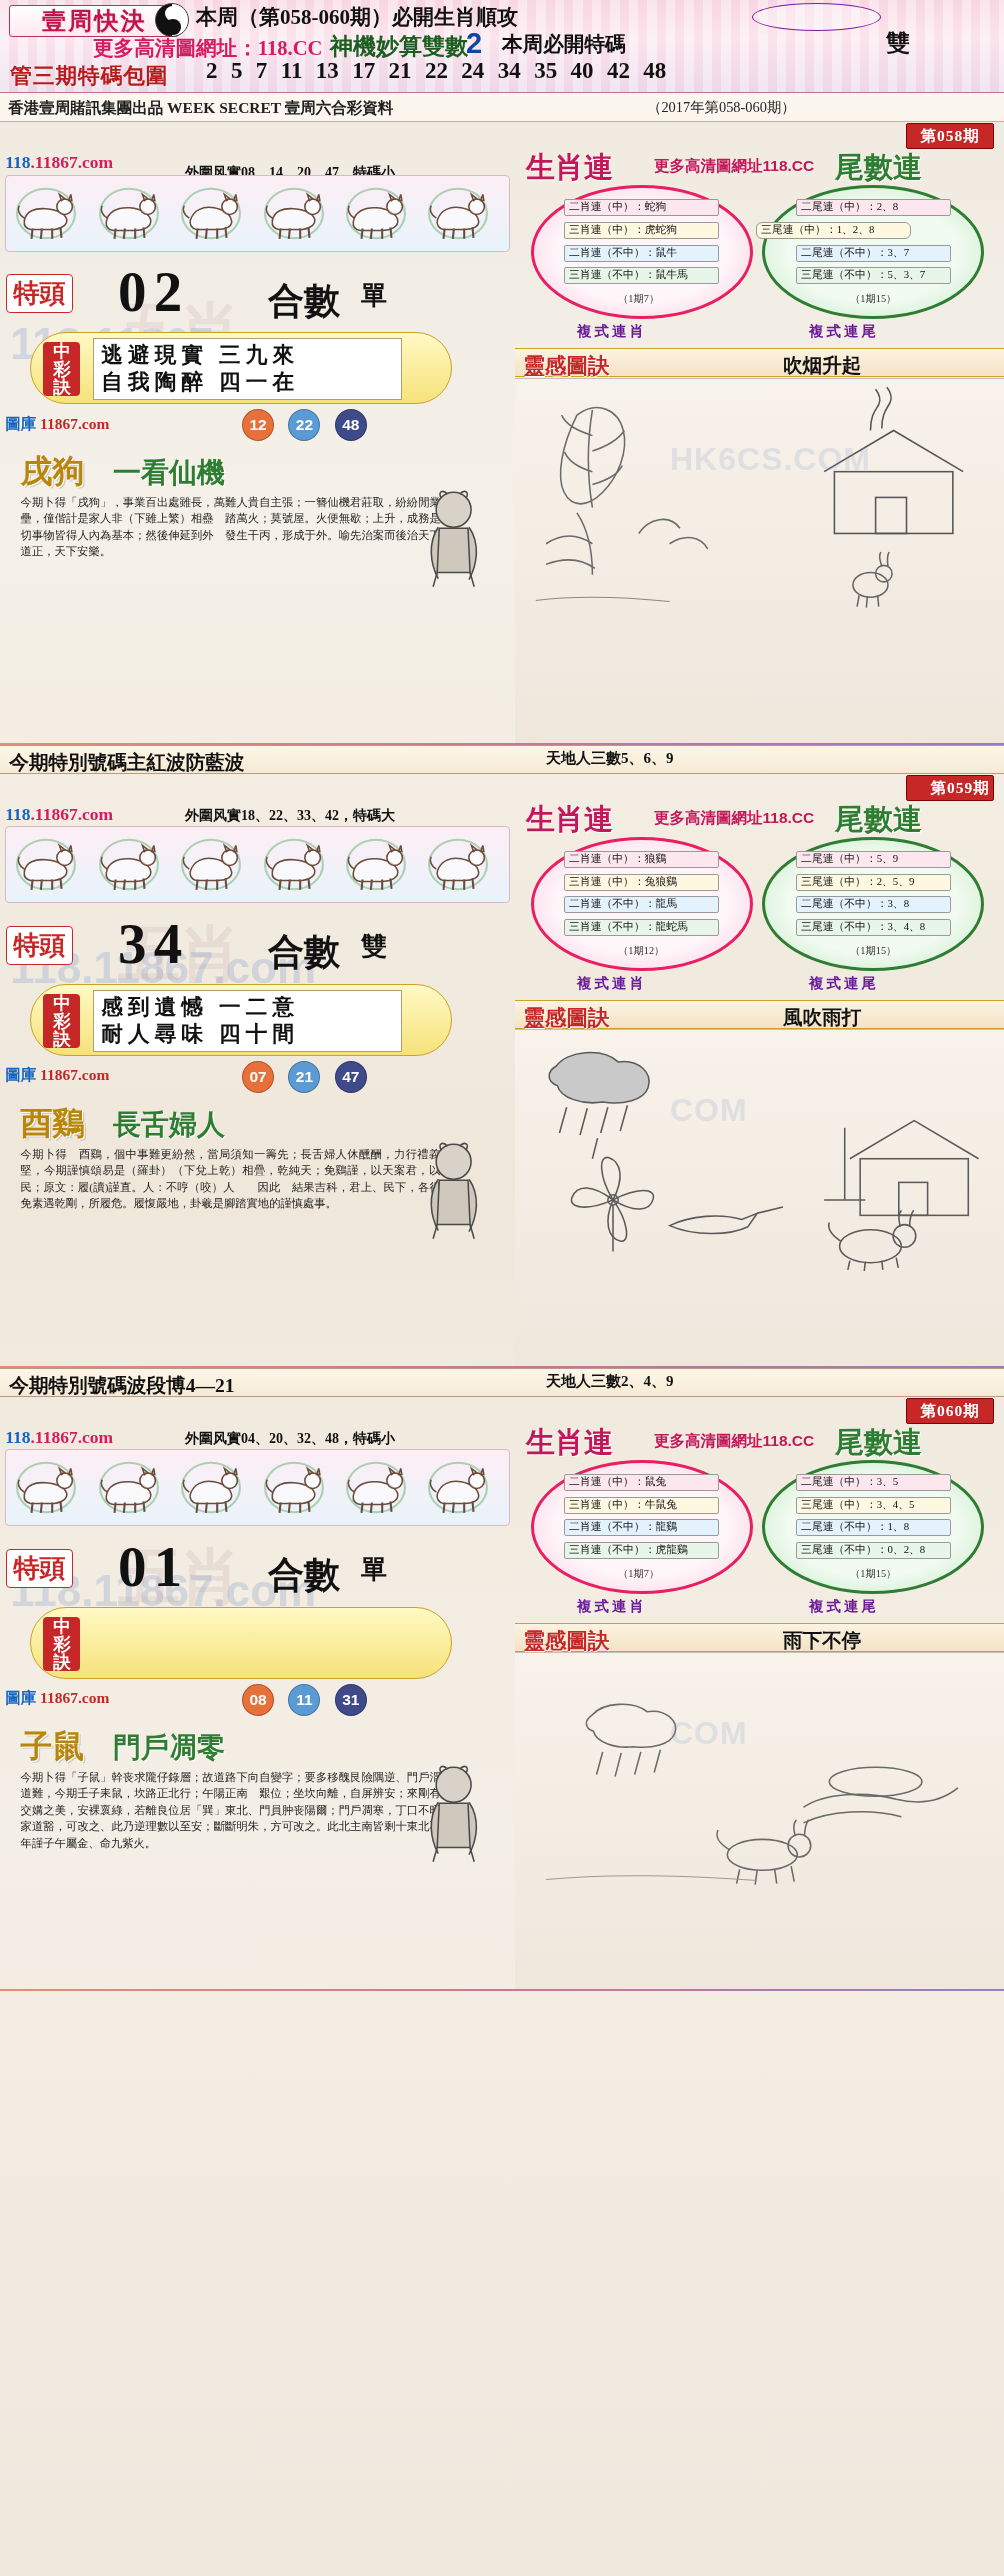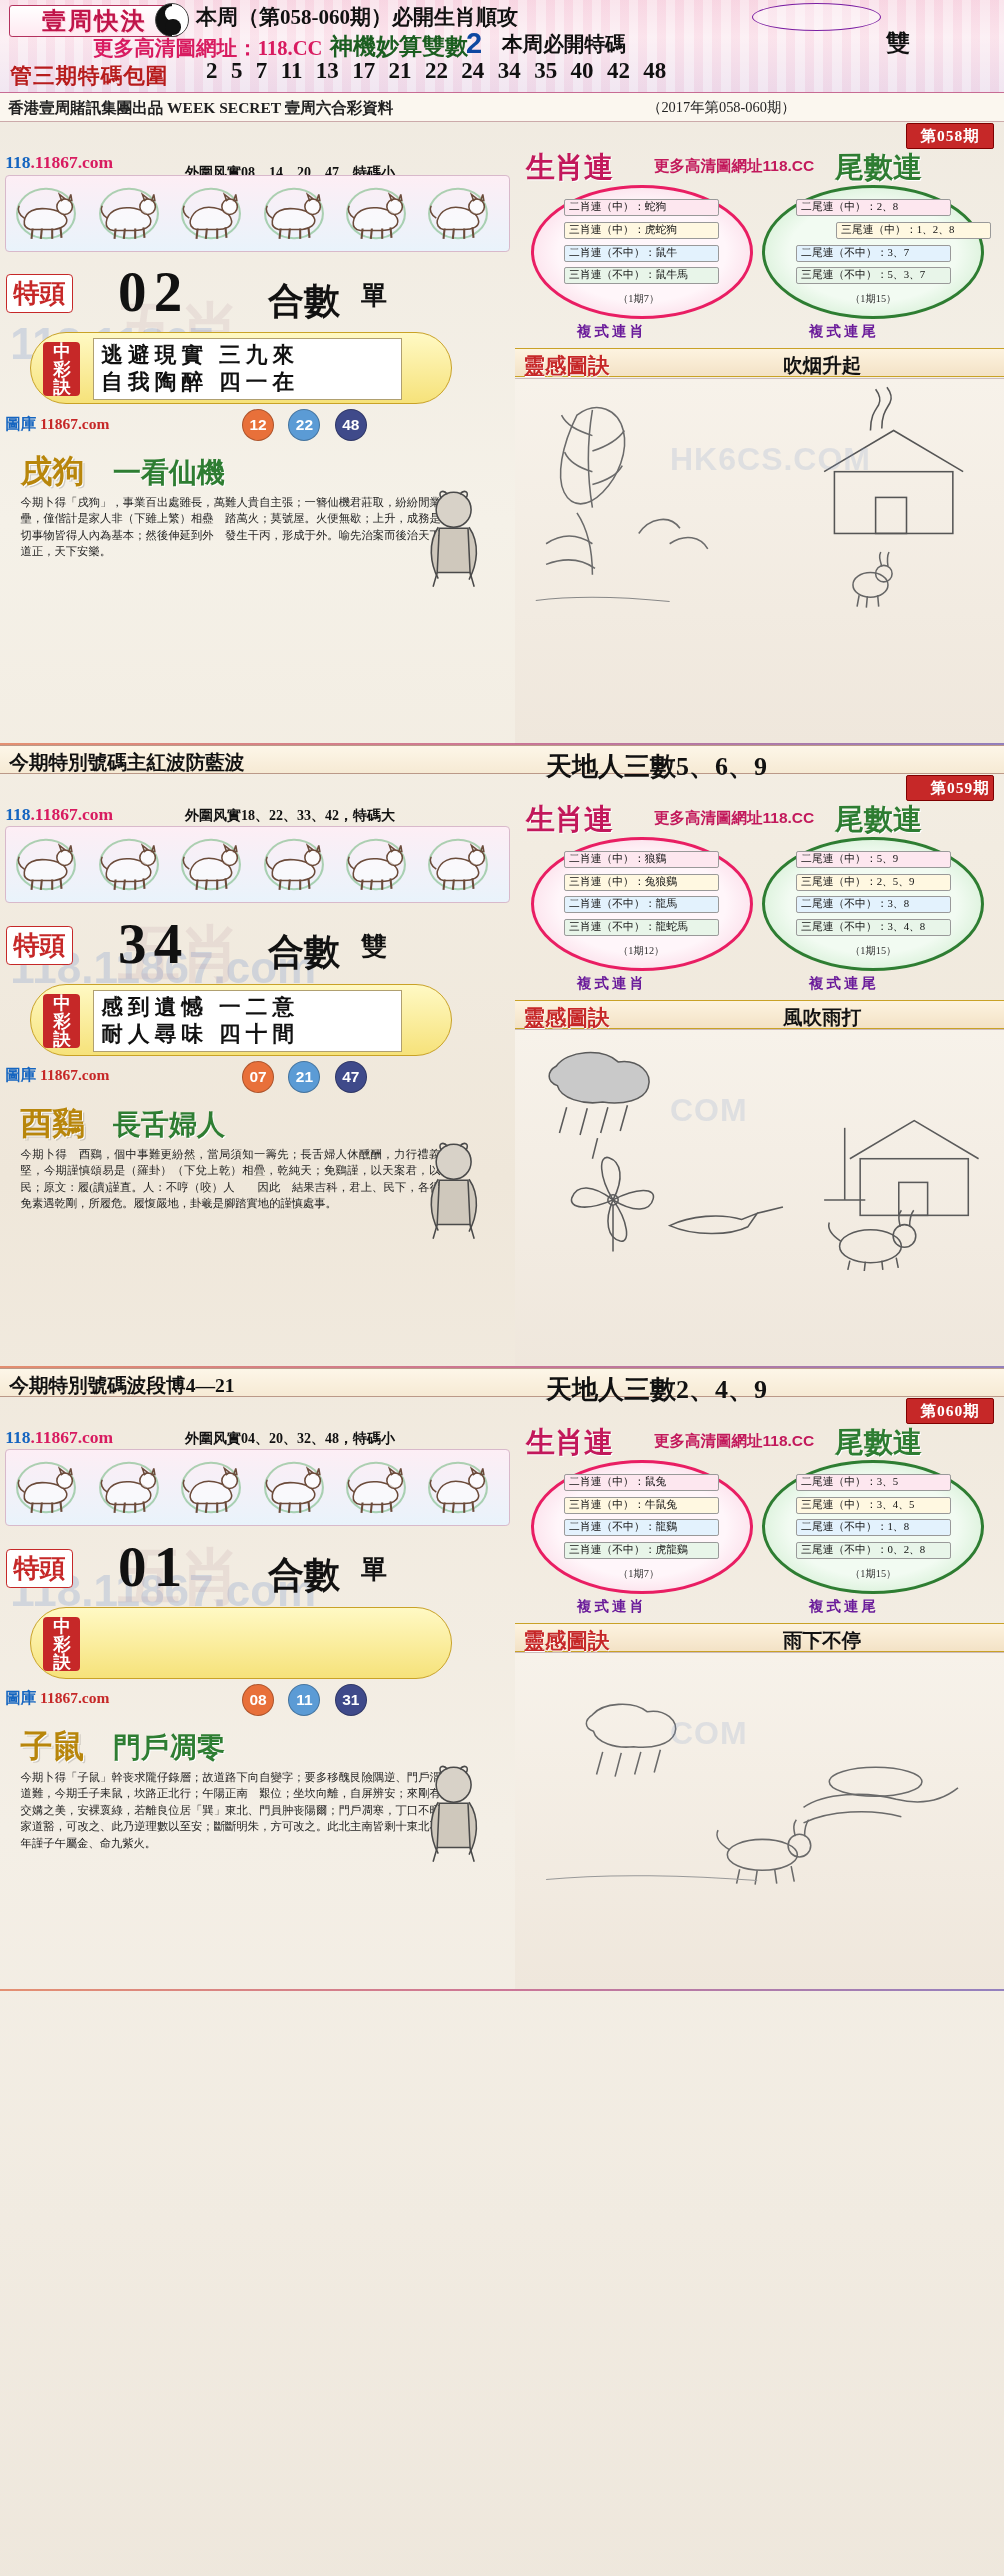--- a/index.html
+++ b/index.html
@@ -151,21 +151,21 @@
     border-bottom:1px solid #b98;
   }
   .secbar .t1 {
     position:absolute; left:9.3px; top:3.1px;
     font-family:"Liberation Serif", serif;
     font-size:19.6px; font-weight:bold; color:#111;
   }
   .secbar .t2 {
     position:absolute; left:546px; top:3.1px;
     font-family:"Liberation Serif", serif;
-    font-size:26px; font-weight:bold; color:#111;
+    font-size:15px; font-weight:bold; color:#111;
   }
 
   .lbl-site {
     position:absolute; font-size:17.5px; font-weight:bold;
     color:#d81b60; font-family:"Liberation Serif", serif;
   }
   .lbl-site .b { color:#1565c0; }
 
   .wai {
     position:absolute; font-family:"Liberation Serif", serif;
@@ -481,21 +481,21 @@
         <div class="sx-url" style="left:654px; top:34px;">更多高清圖網址118.CC</div>
         <div class="ws-title" style="left:835px; top:26px;">尾數連</div>
         <div class="oval" style="left:531px; top:63px;"></div>
         <div class="oval green" style="left:762px; top:63px;"></div>
         <div class="lianrow pink" style="left:564px; top:77px;">二肖連（中）：蛇狗</div>
         <div class="lianrow yellow" style="left:564px; top:100px;">三肖連（中）：虎蛇狗</div>
         <div class="lianrow blue" style="left:564px; top:123px;">二肖連（不中）：鼠牛</div>
         <div class="lianrow green" style="left:564px; top:145px;">三肖連（不中）：鼠牛馬</div>
         <div class="lian-foot" style="left:618px; top:170px;">（1期7）</div>
         <div class="lianrow pink" style="left:796px; top:77px;">二尾連（中）：2、8</div>
-        <div class="lianrow yellow" style="left:836px; top:100px;">三尾連（中）：1、2、8</div>
+        <div class="lianrow yellow" style="left:756px; top:100px;border-radius:6px;">三尾連（中）：1、2、8</div>
         <div class="lianrow blue" style="left:796px; top:123px;">二尾連（不中）：3、7</div>
         <div class="lianrow green" style="left:796px; top:145px;">三尾連（不中）：5、3、7</div>
         <div class="lian-foot" style="left:850px; top:170px;">（1期15）</div>
         <div class="lian-cap" style="left:577px; top:200px;">複式連肖</div>
         <div class="lian-cap" style="left:809px; top:200px;">複式連尾</div>
         <div class="lg-band" style="left:515px; top:226px;">
       <div class="lg-title">靈感圖訣</div>
       <div class="lg-phrase">吹烟升起</div>
     </div>
         <div class="sketch" style="left:515px; top:256px; height:366px;">

